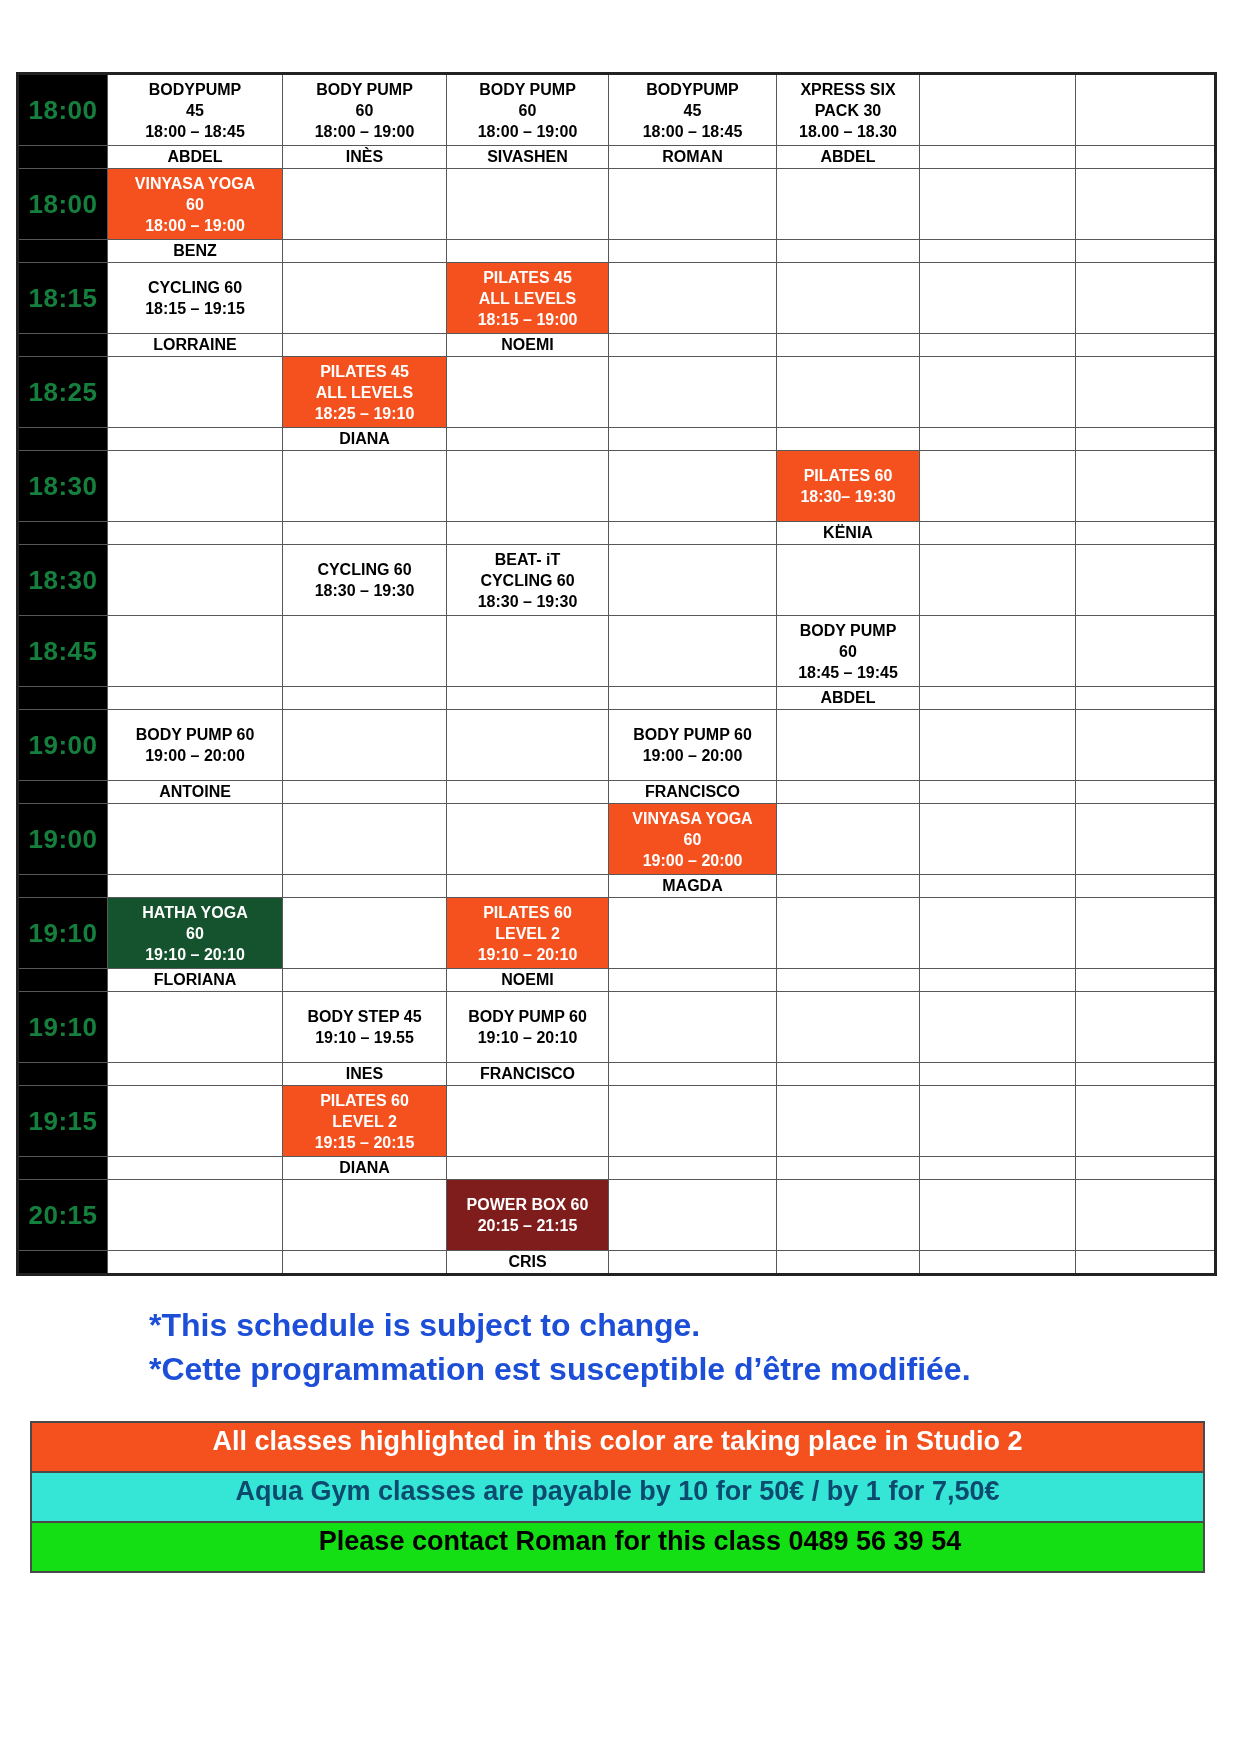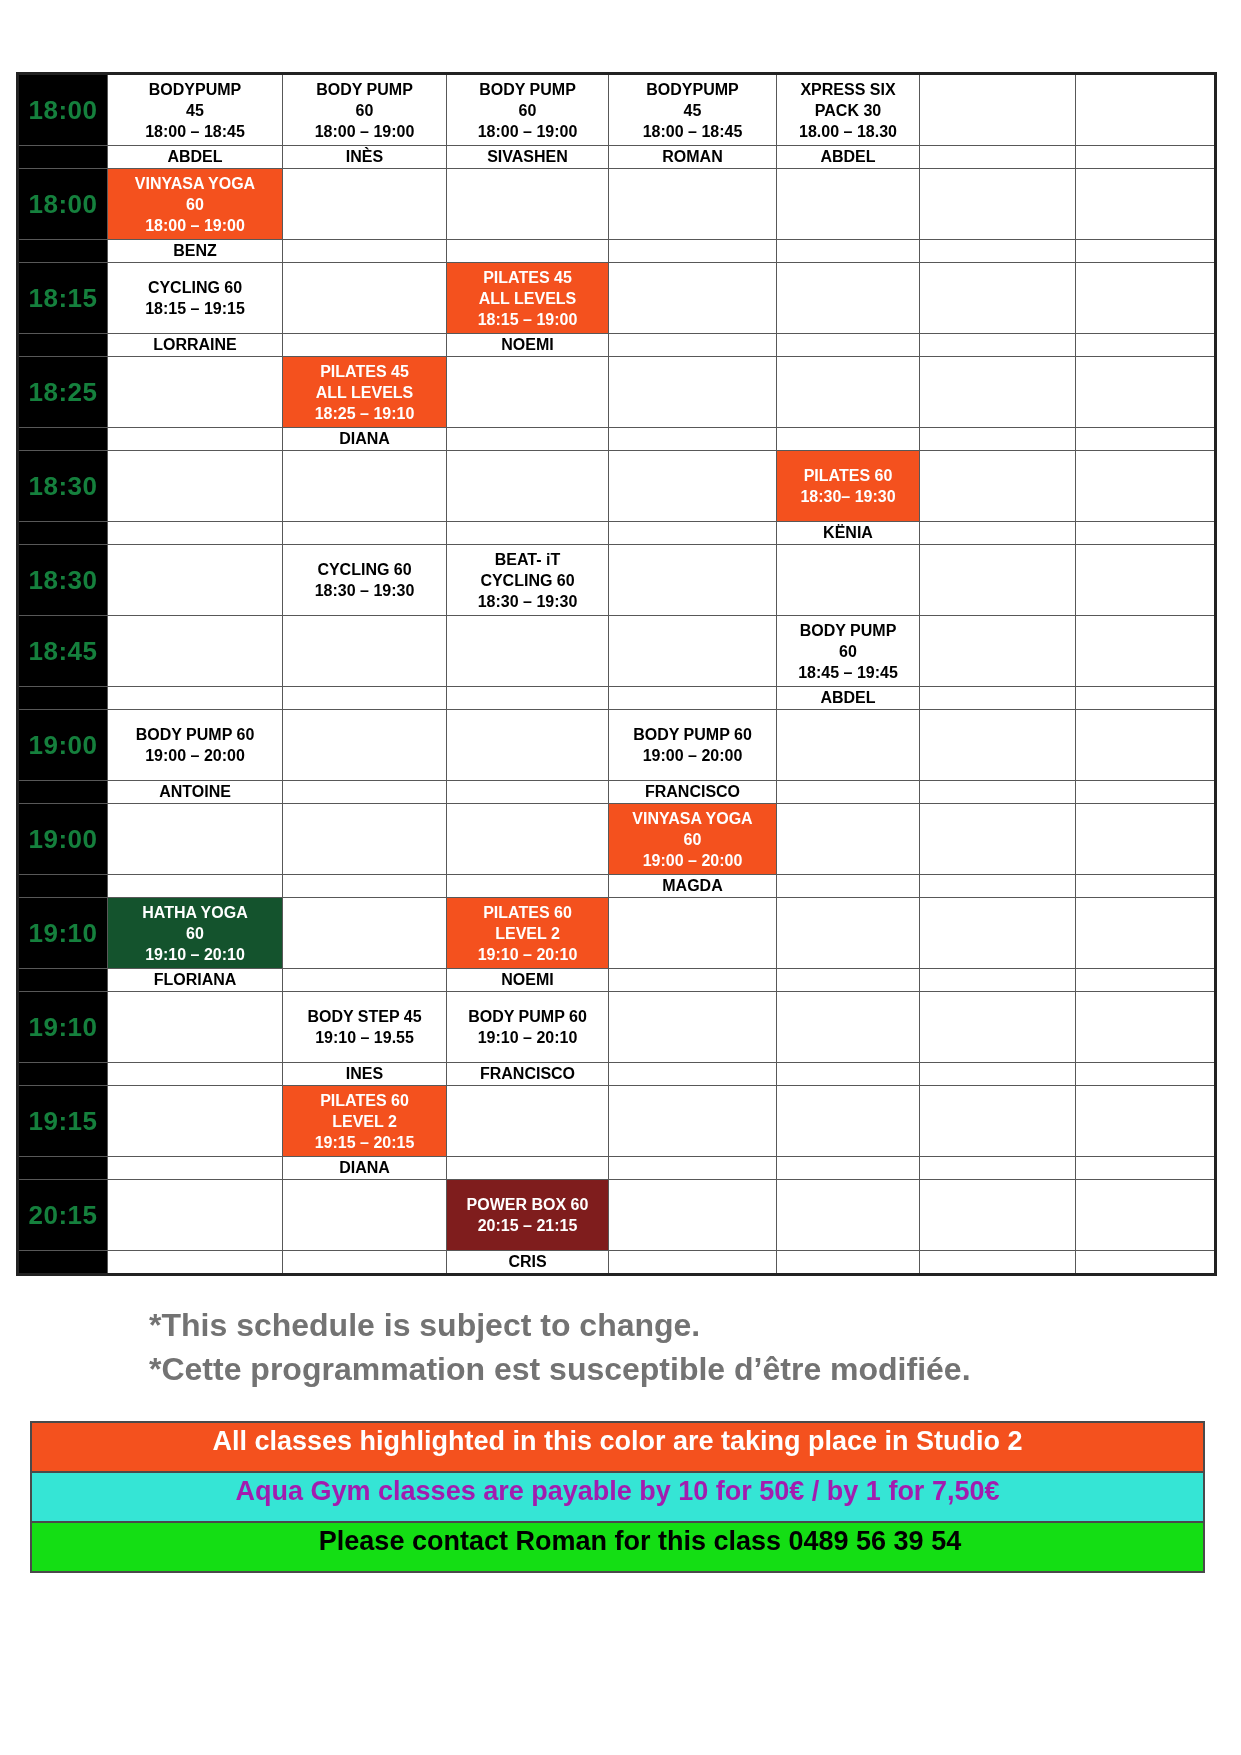--- a/index.html
+++ b/index.html
@@ -34,21 +34,21 @@
     text-align: center; vertical-align: middle;
     white-space: pre-line;
   }
   td.class-cell.highlight { color: #ffffff; }
   td.name-cell {
     font-size: 16px; text-align: center; vertical-align: middle;
   }
 
   .footnotes {
     position: absolute; left: 149px; top: 1303px;
-    font-size: 32px; line-height: 44px; color: #737373;
+    font-size: 32px; line-height: 44px; color: #1d4ed8;
   }
 
   .banners { position: absolute; left: 30px; top: 1421px; width: 1175px; }
   .banner {
     box-sizing: border-box;
     height: 52px; line-height: 36px;
     text-align: center; font-size: 27px;
     border: 2px solid #4a4a4a;
   }
   .banner + .banner { margin-top: -2px; }
@@ -359,17 +359,17 @@
       </tbody>
   </table>
 
   <div class="footnotes">
     <div>*This schedule is subject to change.</div>
     <div>*Cette programmation est susceptible d’être modifiée.</div>
   </div>
 
   <div class="banners">
     <div class="banner" style="background: rgb(244, 81, 30); color: rgb(255, 255, 255);">All classes highlighted in this color are taking place in Studio 2</div>
-    <div class="banner" style="background: rgb(53, 229, 213); color: #a21caf;">Aqua Gym classes are payable by 10 for 50€ / by 1 for 7,50€</div>
+    <div class="banner" style="background: rgb(53, 229, 213); color: #0c4a6e;">Aqua Gym classes are payable by 10 for 50€ / by 1 for 7,50€</div>
     <div class="banner" style="background: rgb(20, 222, 20); color: rgb(0, 0, 0); padding-left: 45px;">Please contact Roman for this class 0489 56 39 54</div>
   </div>
 
 </div>
 
 </body></html>

